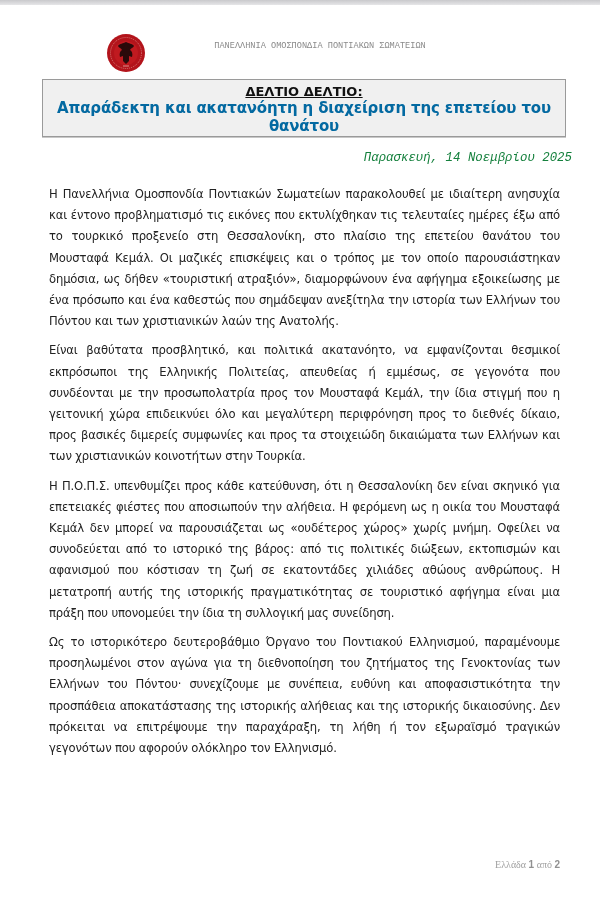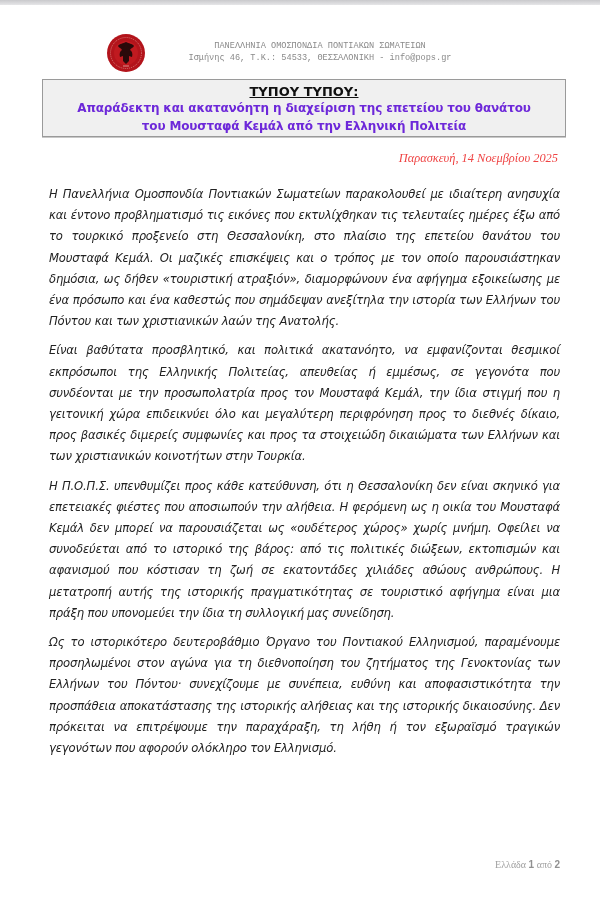--- a/index.html
+++ b/index.html
@@ -34,36 +34,35 @@
     box-shadow: 0 1px 0 #c8c8c8;
     text-align: center;
     padding-top: 3px;
     font-family: "DejaVu Sans", sans-serif;
   }
   .title-label {
     font-weight: bold; font-size: 13px; line-height: 17px;
     text-decoration: underline; color: #111;
   }
   .title-main {
-    font-weight: bold; font-size: 12px; line-height: 17.5px; color: #6d28d9;
+    font-weight: bold; font-size: 15px; line-height: 17.5px; color: #0369a1;
     letter-spacing: -0.15px;
   }
 
   .date {
-    position: absolute; right: 42px; top: 151px;
-    font-style: italic; font-size: 12.4px; color: #ef4444;
-    font-family: Liberation Serif, serif;
+    position: absolute; right: 28px; top: 151px;
+    font-style: italic; font-size: 12.4px; color: #15803d;
+    font-family: Liberation Mono, monospace;
   }
 
   .body-text {
     position: absolute; left: 49px; top: 184px; width: 511px;
     font-size: 11.6px; line-height: 21.2px; color: #222;
     text-align: justify;
     letter-spacing: -0.15px;
-    font-style: italic;
   }
   .body-text p { margin-bottom: 8px; }
 
   .page-footer {
     position: absolute; right: 40px; top: 859px;
     font-family: "Liberation Serif", serif;
     font-size: 10px; color: #a0a0a0;
   }
   .page-footer b { font-family: "Liberation Sans", sans-serif; font-weight: bold; color: #909090; }
 </style>
@@ -80,28 +79,26 @@
       <circle cx="20" cy="20" r="12" fill="#c01a20"></circle>
 
       <path d="M20 9 C17 11 14 10 12 13 C13 15 15 15 16 17 C14 18 13 21 14 24 L17 23 L17 28 L20 31 L23 28 L23 23 L26 24 C27 21 26 18 24 17 C25 15 27 15 28 13 C26 10 23 11 20 9 Z" fill="#2a0a0a"></path>
       <circle cx="17" cy="13" r="1.2" fill="#2a0a0a"></circle>
       <circle cx="23" cy="13" r="1.2" fill="#2a0a0a"></circle>
       <path d="M17 33 L23 33" stroke="#e8b0a8" stroke-width="0.8"></path>
     </svg>
   </div>
   <div class="lh-text">
     <div>ΠΑΝΕΛΛΗΝΙΑ ΟΜΟΣΠΟΝΔΙΑ ΠΟΝΤΙΑΚΩΝ ΣΩΜΑΤΕΙΩΝ</div>
-    <div>Ισμήνης 46, Τ.Κ.: 54533, ΘΕΣΣΑΛΟΝΙΚΗ - info@pops.gr</div>
   </div>
 </header>
 
 <section class="title-box">
-  <div class="title-label">ΤΥΠΟΥ ΤΥΠΟΥ:</div>
+  <div class="title-label">ΔΕΛΤΙΟ ΔΕΛΤΙΟ:</div>
   <div class="title-main">Απαράδεκτη και ακατανόητη η διαχείριση της επετείου του θανάτου</div>
-  <div class="title-main">του Μουσταφά Κεμάλ από την Ελληνική Πολιτεία</div>
 </section>
 
 <div class="date">Παρασκευή, 14 Νοεμβρίου 2025</div>
 
 <main class="body-text">
   <p>Η Πανελλήνια Ομοσπονδία Ποντιακών Σωματείων παρακολουθεί με ιδιαίτερη ανησυχία και έντονο προβληματισμό τις εικόνες που εκτυλίχθηκαν τις τελευταίες ημέρες έξω από το τουρκικό προξενείο στη Θεσσαλονίκη, στο πλαίσιο της επετείου θανάτου του Μουσταφά Κεμάλ. Οι μαζικές επισκέψεις και ο τρόπος με τον οποίο παρουσιάστηκαν δημόσια, ως δήθεν «τουριστική ατραξιόν», διαμορφώνουν ένα αφήγημα εξοικείωσης με ένα πρόσωπο και ένα καθεστώς που σημάδεψαν ανεξίτηλα την ιστορία των Ελλήνων του Πόντου και των χριστιανικών λαών της Ανατολής.</p>
   <p>Είναι βαθύτατα προσβλητικό, και πολιτικά ακατανόητο, να εμφανίζονται θεσμικοί εκπρόσωποι της Ελληνικής Πολιτείας, απευθείας ή εμμέσως, σε γεγονότα που συνδέονται με την προσωπολατρία προς τον Μουσταφά Κεμάλ, την ίδια στιγμή που η γειτονική χώρα επιδεικνύει όλο και μεγαλύτερη περιφρόνηση προς το διεθνές δίκαιο, προς βασικές διμερείς συμφωνίες και προς τα στοιχειώδη δικαιώματα των Ελλήνων και των χριστιανικών κοινοτήτων στην Τουρκία.</p>
   <p>Η Π.Ο.Π.Σ. υπενθυμίζει προς κάθε κατεύθυνση, ότι η Θεσσαλονίκη δεν είναι σκηνικό για επετειακές φιέστες που αποσιωπούν την αλήθεια. Η φερόμενη ως η οικία του Μουσταφά Κεμάλ δεν μπορεί να παρουσιάζεται ως «ουδέτερος χώρος» χωρίς μνήμη. Οφείλει να συνοδεύεται από το ιστορικό της βάρος: από τις πολιτικές διώξεων, εκτοπισμών και αφανισμού που κόστισαν τη ζωή σε εκατοντάδες χιλιάδες αθώους ανθρώπους. Η μετατροπή αυτής της ιστορικής πραγματικότητας σε τουριστικό αφήγημα είναι μια πράξη που υπονομεύει την ίδια τη συλλογική μας συνείδηση.</p>
   <p>Ως το ιστορικότερο δευτεροβάθμιο Όργανο του Ποντιακού Ελληνισμού, παραμένουμε προσηλωμένοι στον αγώνα για τη διεθνοποίηση του ζητήματος της Γενοκτονίας των Ελλήνων του Πόντου· συνεχίζουμε με συνέπεια, ευθύνη και αποφασιστικότητα την προσπάθεια αποκατάστασης της ιστορικής αλήθειας και της ιστορικής δικαιοσύνης. Δεν πρόκειται να επιτρέψουμε την παραχάραξη, τη λήθη ή τον εξωραϊσμό τραγικών γεγονότων που αφορούν ολόκληρο τον Ελληνισμό.</p>
 </main>

